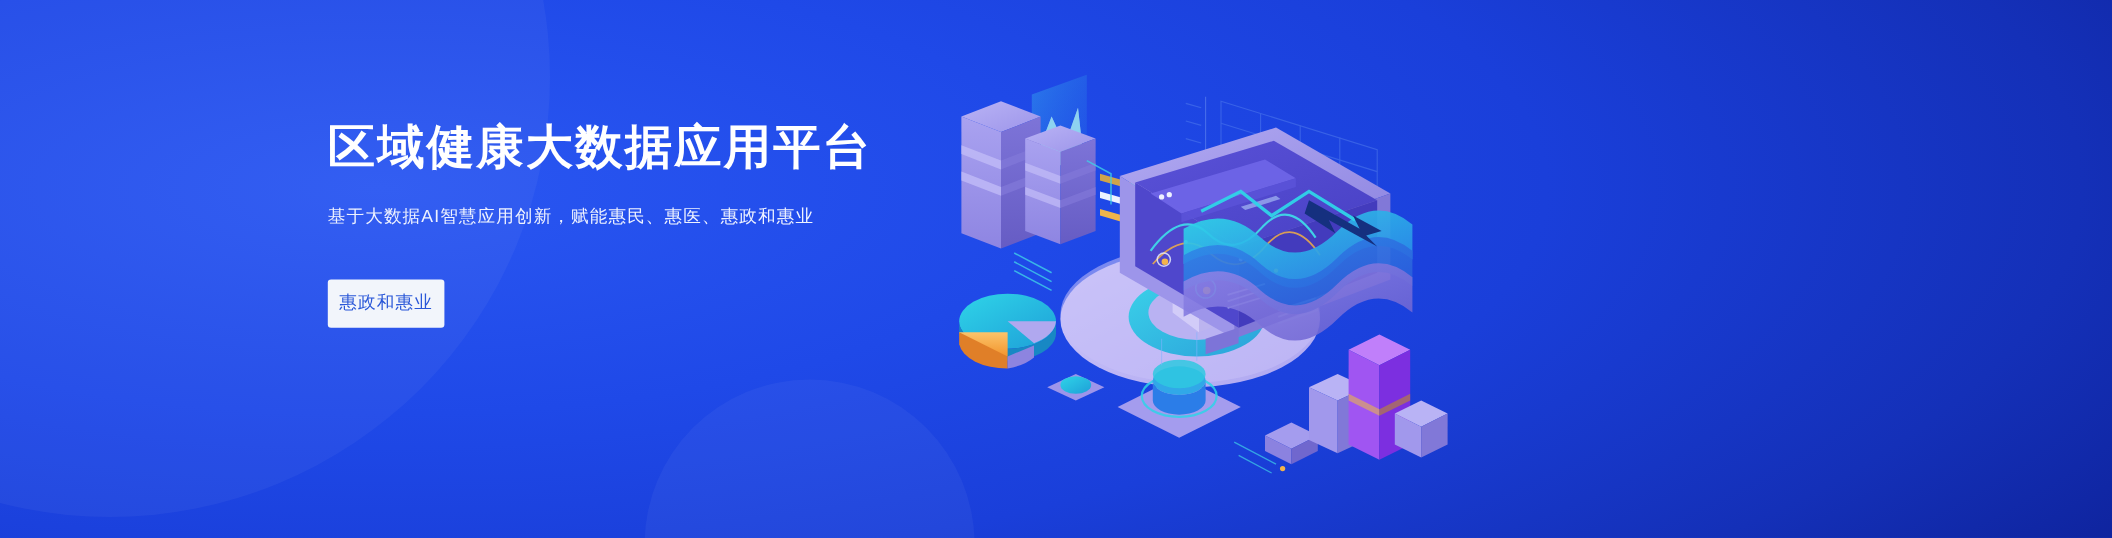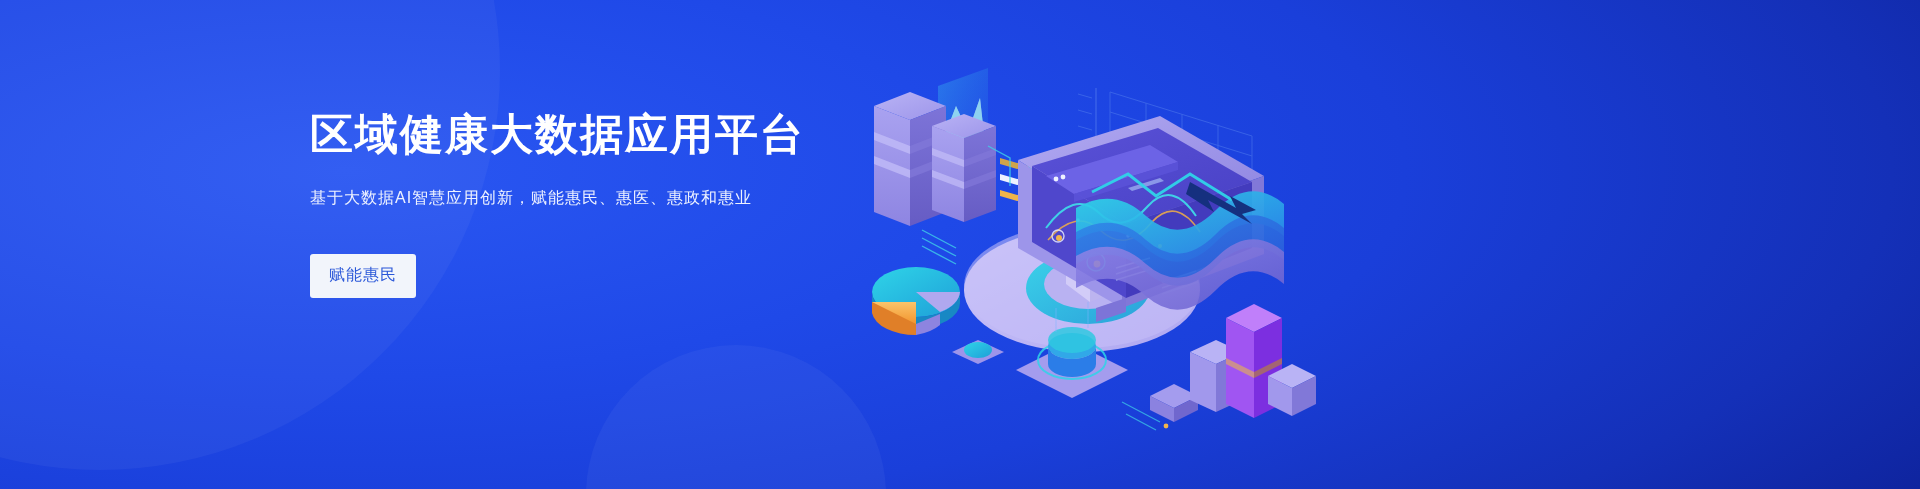--- a/index.html
+++ b/index.html
@@ -22,21 +22,21 @@
   .deco-tl {
     left:-300px; top:-330px; width:800px; height:800px;
     background:rgba(255,255,255,0.045);
   }
   .deco-bc {
     left:586px; top:345px; width:300px; height:300px;
     background:rgba(255,255,255,0.045);
   }
 
   
-  .copy { position:absolute; left:310px; top:108px; width:740px; }
+  .copy { position:absolute; left:298px; top:108px; width:740px; }
   .title {
     font-size:43px; line-height:1.25; font-weight:700;
     color:#ffffff; letter-spacing:2px; white-space:nowrap;
   }
   .subtitle {
     margin-top:24px;
     font-size:16px; line-height:1.5; font-weight:400;
     color:#eef2ff; letter-spacing:1px; white-space:nowrap;
   }
   .cta {
@@ -56,21 +56,21 @@
 <body>
 
 <div id="banner">
 
   <div class="deco deco-tl"></div>
   <div class="deco deco-bc"></div>
 
   <div class="copy">
     <h1 class="title">区域健康大数据应用平台</h1>
     <p class="subtitle">基于大数据AI智慧应用创新，赋能惠民、惠医、惠政和惠业</p>
-    <button class="cta">赋能惠民</button>
+    <button class="cta">惠政和惠业</button>
   </div>
 
   <div id="art">
     <svg viewBox="0 0 440 420" xmlns="http://www.w3.org/2000/svg">
       <defs>
         <linearGradient id="gServerTop" x1="0" y1="0" x2="1" y2="1">
           <stop offset="0%" stop-color="#b9b3f5"></stop>
             <stop offset="100%" stop-color="#9d95ea"></stop>
         </linearGradient>
         <linearGradient id="gServerL" x1="0" y1="0" x2="0" y2="1">

